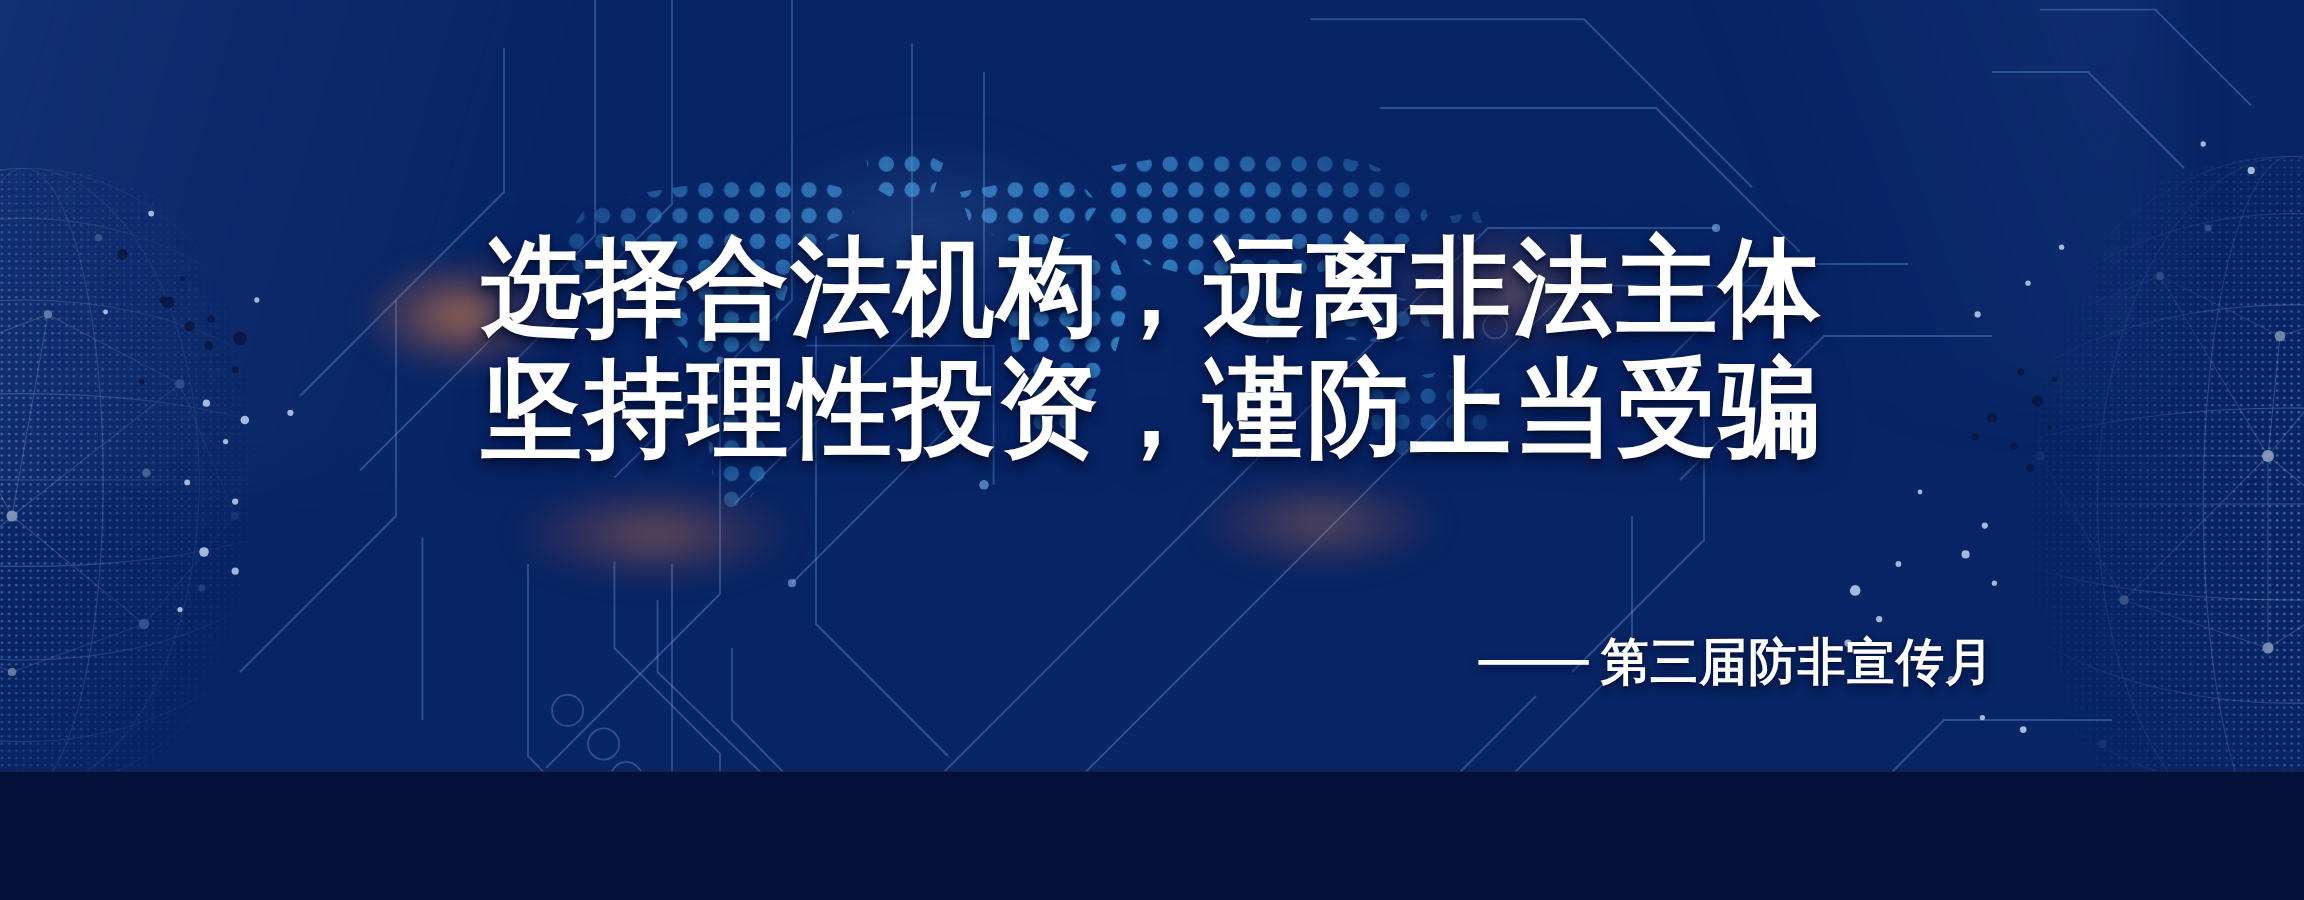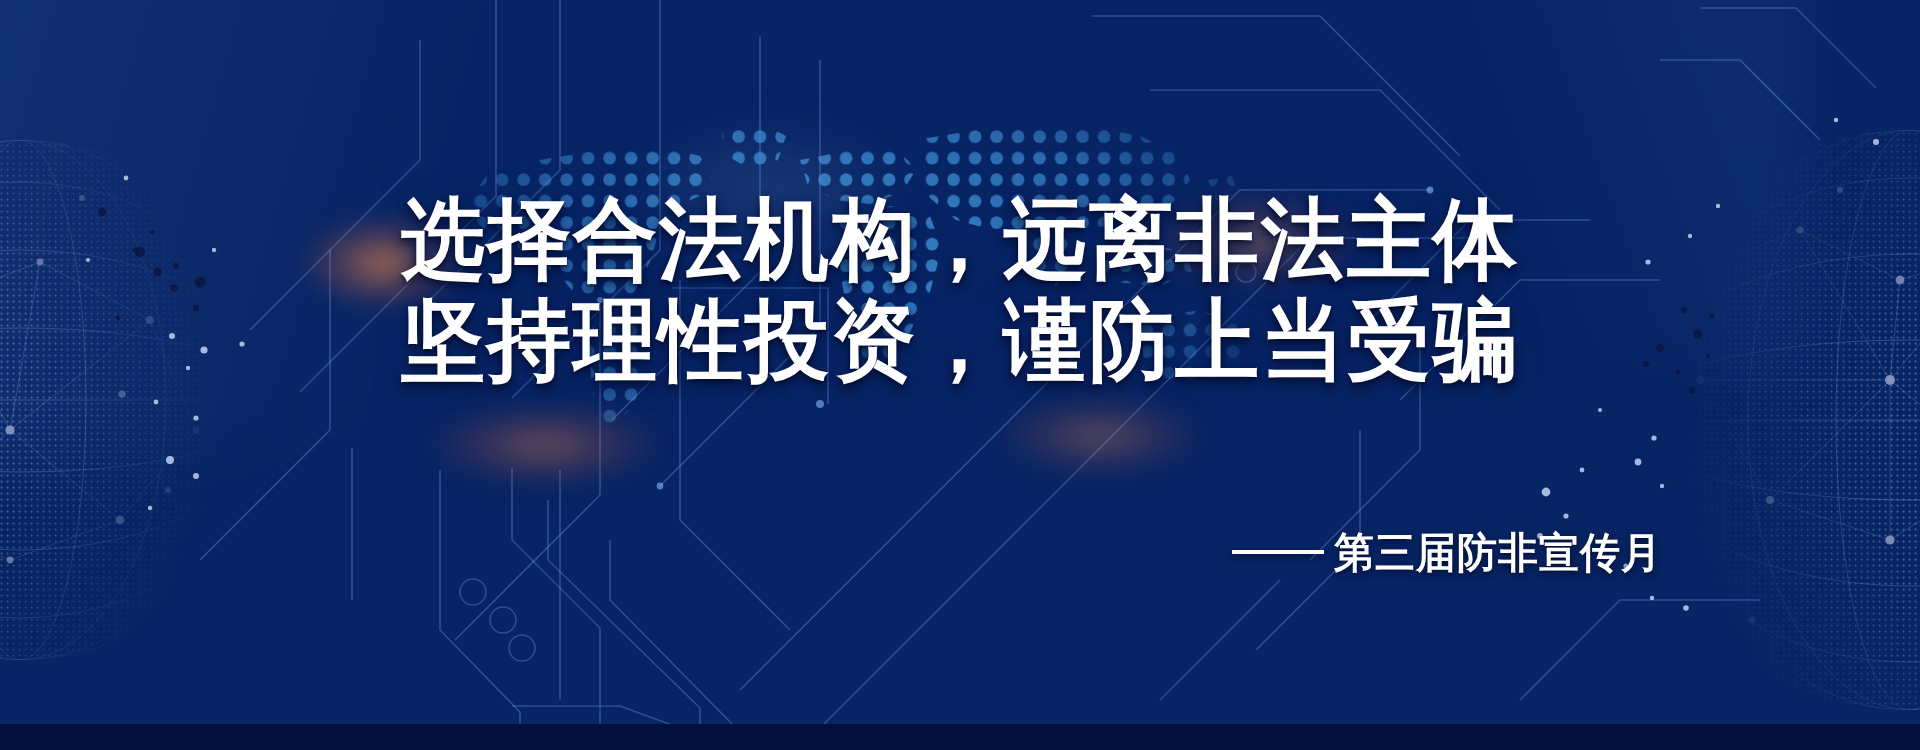--- a/index.html
+++ b/index.html
@@ -1,21 +1,21 @@
 <!DOCTYPE html>
 <html><head>
 <meta charset="utf-8">
 <title>Banner</title>
 <style>
   html,body{margin:0;padding:0;background:#05103a;}
   *{box-sizing:border-box;}
 
   .stage{
     position:relative;
-    width:1920px;height:724px;
+    width:1920px;height:643px;
     overflow:hidden;
     font-family:"Liberation Sans","DejaVu Sans",sans-serif;
     background:#b91c1c;
   }
 
   
   .bg-base{
     position:absolute;inset:0;
     background:
       radial-gradient(ellipse 760px 520px at 47% 56%, #1f66d6 0%, #1559c4 26%, #0d3fa0 52%, #06266f 76%, #041c55 100%),

